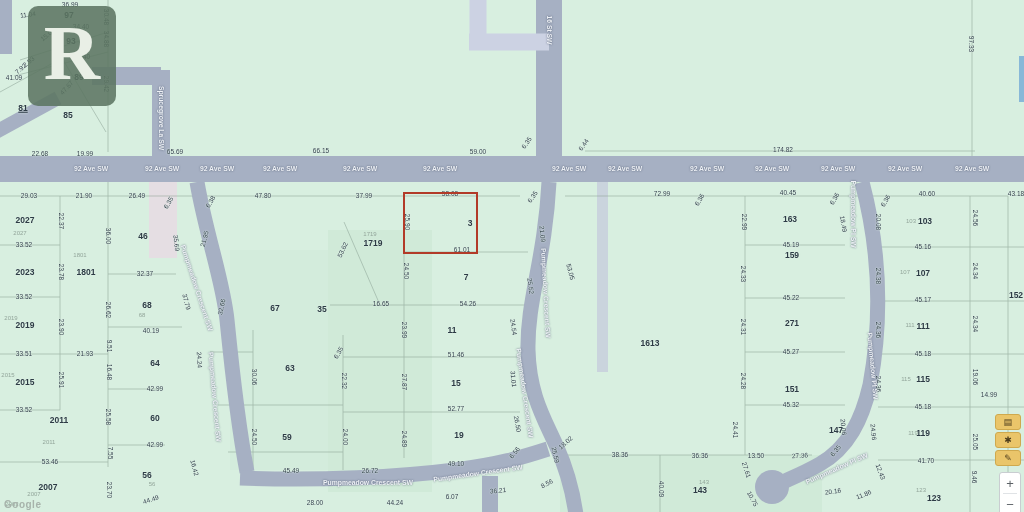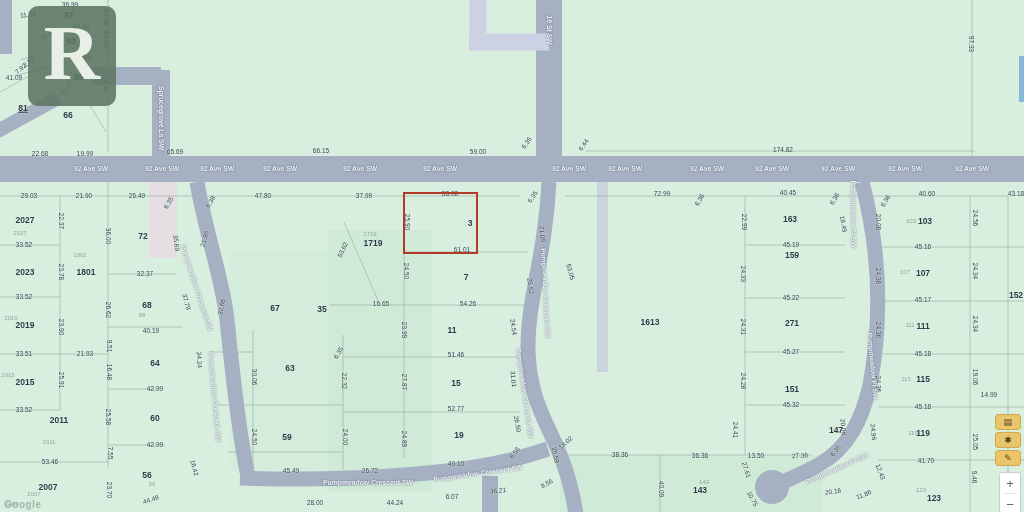--- a/index.html
+++ b/index.html
@@ -222,45 +222,45 @@
       <span class="lbl dim" style="left: 989px; top: 395px; transform: translate(-50%, -50%) rotate(0deg);">14.99</span>
       <span class="lbl dim" style="left: 923px; top: 407px; transform: translate(-50%, -50%) rotate(0deg);">45.18</span>
       <span class="lbl dim" style="left: 975px; top: 442px; transform: translate(-50%, -50%) rotate(90deg);">25.05</span>
       <span class="lbl dim" style="left: 926px; top: 461px; transform: translate(-50%, -50%) rotate(0deg);">41.70</span>
       <span class="lbl dim" style="left: 974px; top: 477px; transform: translate(-50%, -50%) rotate(90deg);">9.46</span>
     </div>
   <div id="lots-layer">
       <span class="lbl lot" style="left: 69px; top: 15px; transform: translate(-50%, -50%) rotate(0deg);">97</span>
       <span class="lbl lot" style="left: 71px; top: 41px; transform: translate(-50%, -50%) rotate(0deg);">93</span>
       <span class="lbl lot" style="left: 79px; top: 77px; transform: translate(-50%, -50%) rotate(0deg);">89</span>
-      <span class="lbl lot" style="left: 68px; top: 115px; transform: translate(-50%, -50%) rotate(0deg);">66</span>
+      <span class="lbl lot" style="left: 68px; top: 115px; transform: translate(-50%, -50%) rotate(0deg);">85</span>
       <span class="lbl lot" style="left: 23px; top: 108px; transform: translate(-50%, -50%) rotate(0deg); text-decoration: underline;">81</span>
       <span class="lbl lot" style="left: 25px; top: 220px; transform: translate(-50%, -50%) rotate(0deg);">2027</span>
       <span class="lbl lot" style="left: 25px; top: 272px; transform: translate(-50%, -50%) rotate(0deg);">2023</span>
       <span class="lbl lot" style="left: 25px; top: 325px; transform: translate(-50%, -50%) rotate(0deg);">2019</span>
       <span class="lbl lot" style="left: 25px; top: 382px; transform: translate(-50%, -50%) rotate(0deg);">2015</span>
       <span class="lbl lot" style="left: 59px; top: 420px; transform: translate(-50%, -50%) rotate(0deg);">2011</span>
       <span class="lbl lot" style="left: 48px; top: 487px; transform: translate(-50%, -50%) rotate(0deg);">2007</span>
       <span class="lbl lot" style="left: 86px; top: 272px; transform: translate(-50%, -50%) rotate(0deg);">1801</span>
-      <span class="lbl lot" style="left: 143px; top: 236px; transform: translate(-50%, -50%) rotate(0deg);">72</span>
+      <span class="lbl lot" style="left: 143px; top: 236px; transform: translate(-50%, -50%) rotate(0deg);">46</span>
       <span class="lbl lot" style="left: 147px; top: 305px; transform: translate(-50%, -50%) rotate(0deg);">68</span>
       <span class="lbl lot" style="left: 155px; top: 363px; transform: translate(-50%, -50%) rotate(0deg);">64</span>
       <span class="lbl lot" style="left: 155px; top: 418px; transform: translate(-50%, -50%) rotate(0deg);">60</span>
       <span class="lbl lot" style="left: 147px; top: 475px; transform: translate(-50%, -50%) rotate(0deg);">56</span>
       <span class="lbl lot" style="left: 275px; top: 308px; transform: translate(-50%, -50%) rotate(0deg);">67</span>
       <span class="lbl lot" style="left: 290px; top: 368px; transform: translate(-50%, -50%) rotate(0deg);">63</span>
       <span class="lbl lot" style="left: 287px; top: 437px; transform: translate(-50%, -50%) rotate(0deg);">59</span>
       <span class="lbl lot" style="left: 322px; top: 309px; transform: translate(-50%, -50%) rotate(0deg);">35</span>
       <span class="lbl lot" style="left: 373px; top: 243px; transform: translate(-50%, -50%) rotate(0deg);">1719</span>
       <span class="lbl lot" style="left: 470px; top: 223px; transform: translate(-50%, -50%) rotate(0deg);">3</span>
       <span class="lbl lot" style="left: 466px; top: 277px; transform: translate(-50%, -50%) rotate(0deg);">7</span>
       <span class="lbl lot" style="left: 452px; top: 330px; transform: translate(-50%, -50%) rotate(0deg); text-align: center;">11</span>
       <span class="lbl lot" style="left: 456px; top: 383px; transform: translate(-50%, -50%) rotate(0deg);">15</span>
       <span class="lbl lot" style="left: 459px; top: 435px; transform: translate(-50%, -50%) rotate(0deg);">19</span>
-      <span class="lbl lot" style="left: 650px; top: 322px; transform: translate(-50%, -50%) rotate(0deg);">1613</span>
+      <span class="lbl lot" style="left: 650px; top: 343px; transform: translate(-50%, -50%) rotate(0deg);">1613</span>
       <span class="lbl lot" style="left: 790px; top: 219px; transform: translate(-50%, -50%) rotate(0deg);">163</span>
       <span class="lbl lot" style="left: 792px; top: 255px; transform: translate(-50%, -50%) rotate(0deg);">159</span>
       <span class="lbl lot" style="left: 792px; top: 323px; transform: translate(-50%, -50%) rotate(0deg);">271</span>
       <span class="lbl lot" style="left: 792px; top: 389px; transform: translate(-50%, -50%) rotate(0deg);">151</span>
       <span class="lbl lot" style="left: 836px; top: 430px; transform: translate(-50%, -50%) rotate(0deg); text-align: center;">147</span>
       <span class="lbl lot" style="left: 700px; top: 490px; transform: translate(-50%, -50%) rotate(0deg);">143</span>
       <span class="lbl lot" style="left: 925px; top: 221px; transform: translate(-50%, -50%) rotate(0deg);">103</span>
       <span class="lbl lot" style="left: 923px; top: 273px; transform: translate(-50%, -50%) rotate(0deg);">107</span>
       <span class="lbl lot" style="left: 923px; top: 326px; transform: translate(-50%, -50%) rotate(0deg);">111</span>
       <span class="lbl lot" style="left: 923px; top: 379px; transform: translate(-50%, -50%) rotate(0deg);">115</span>

